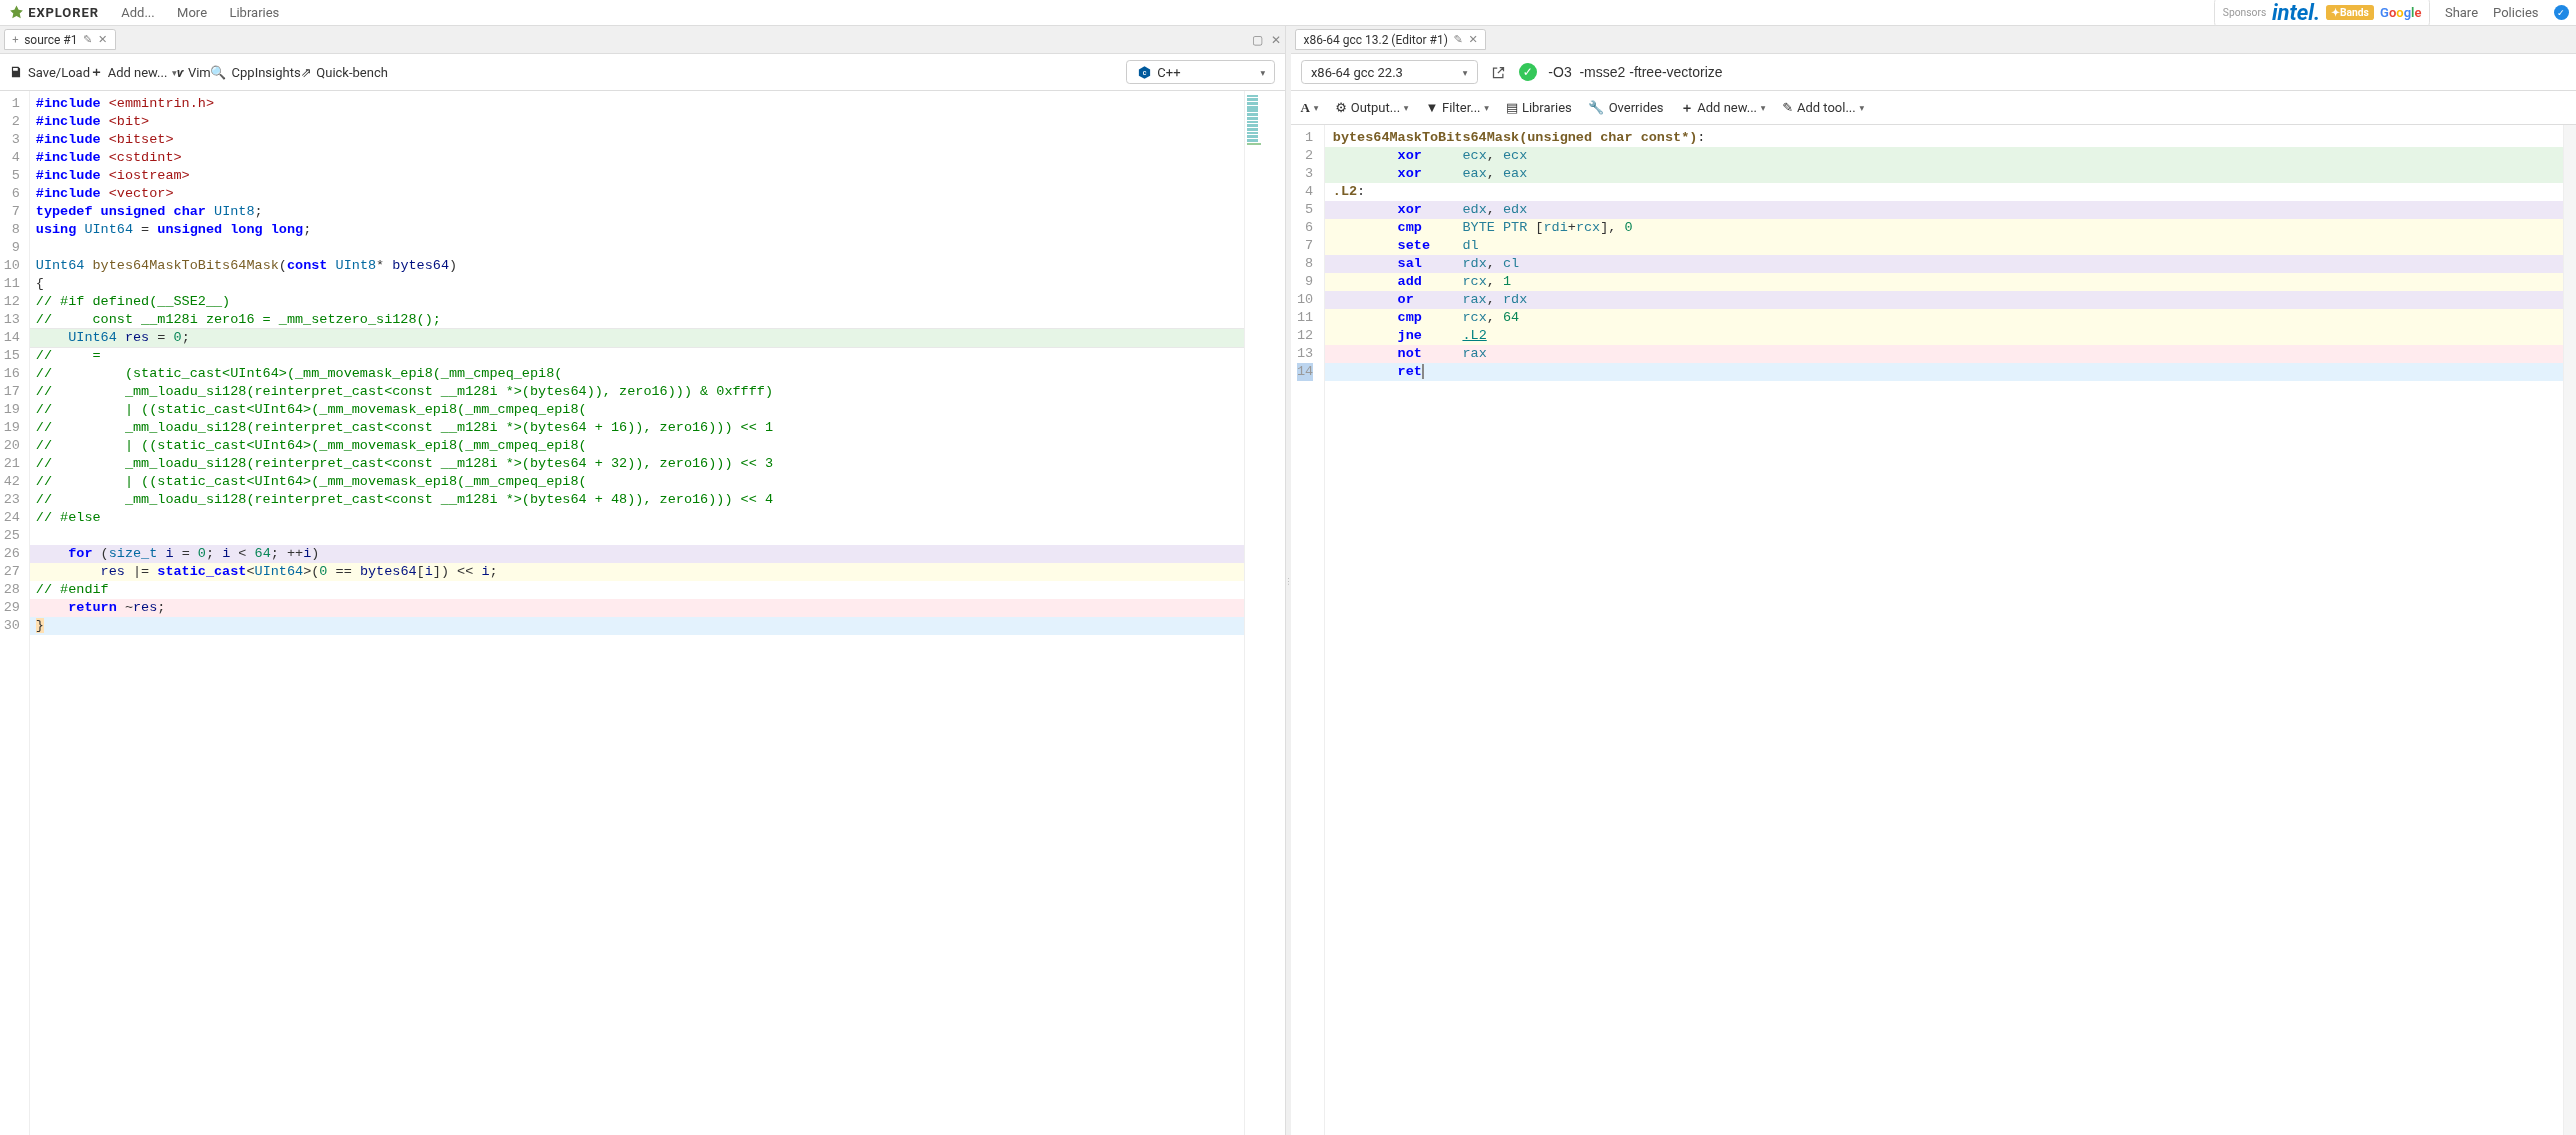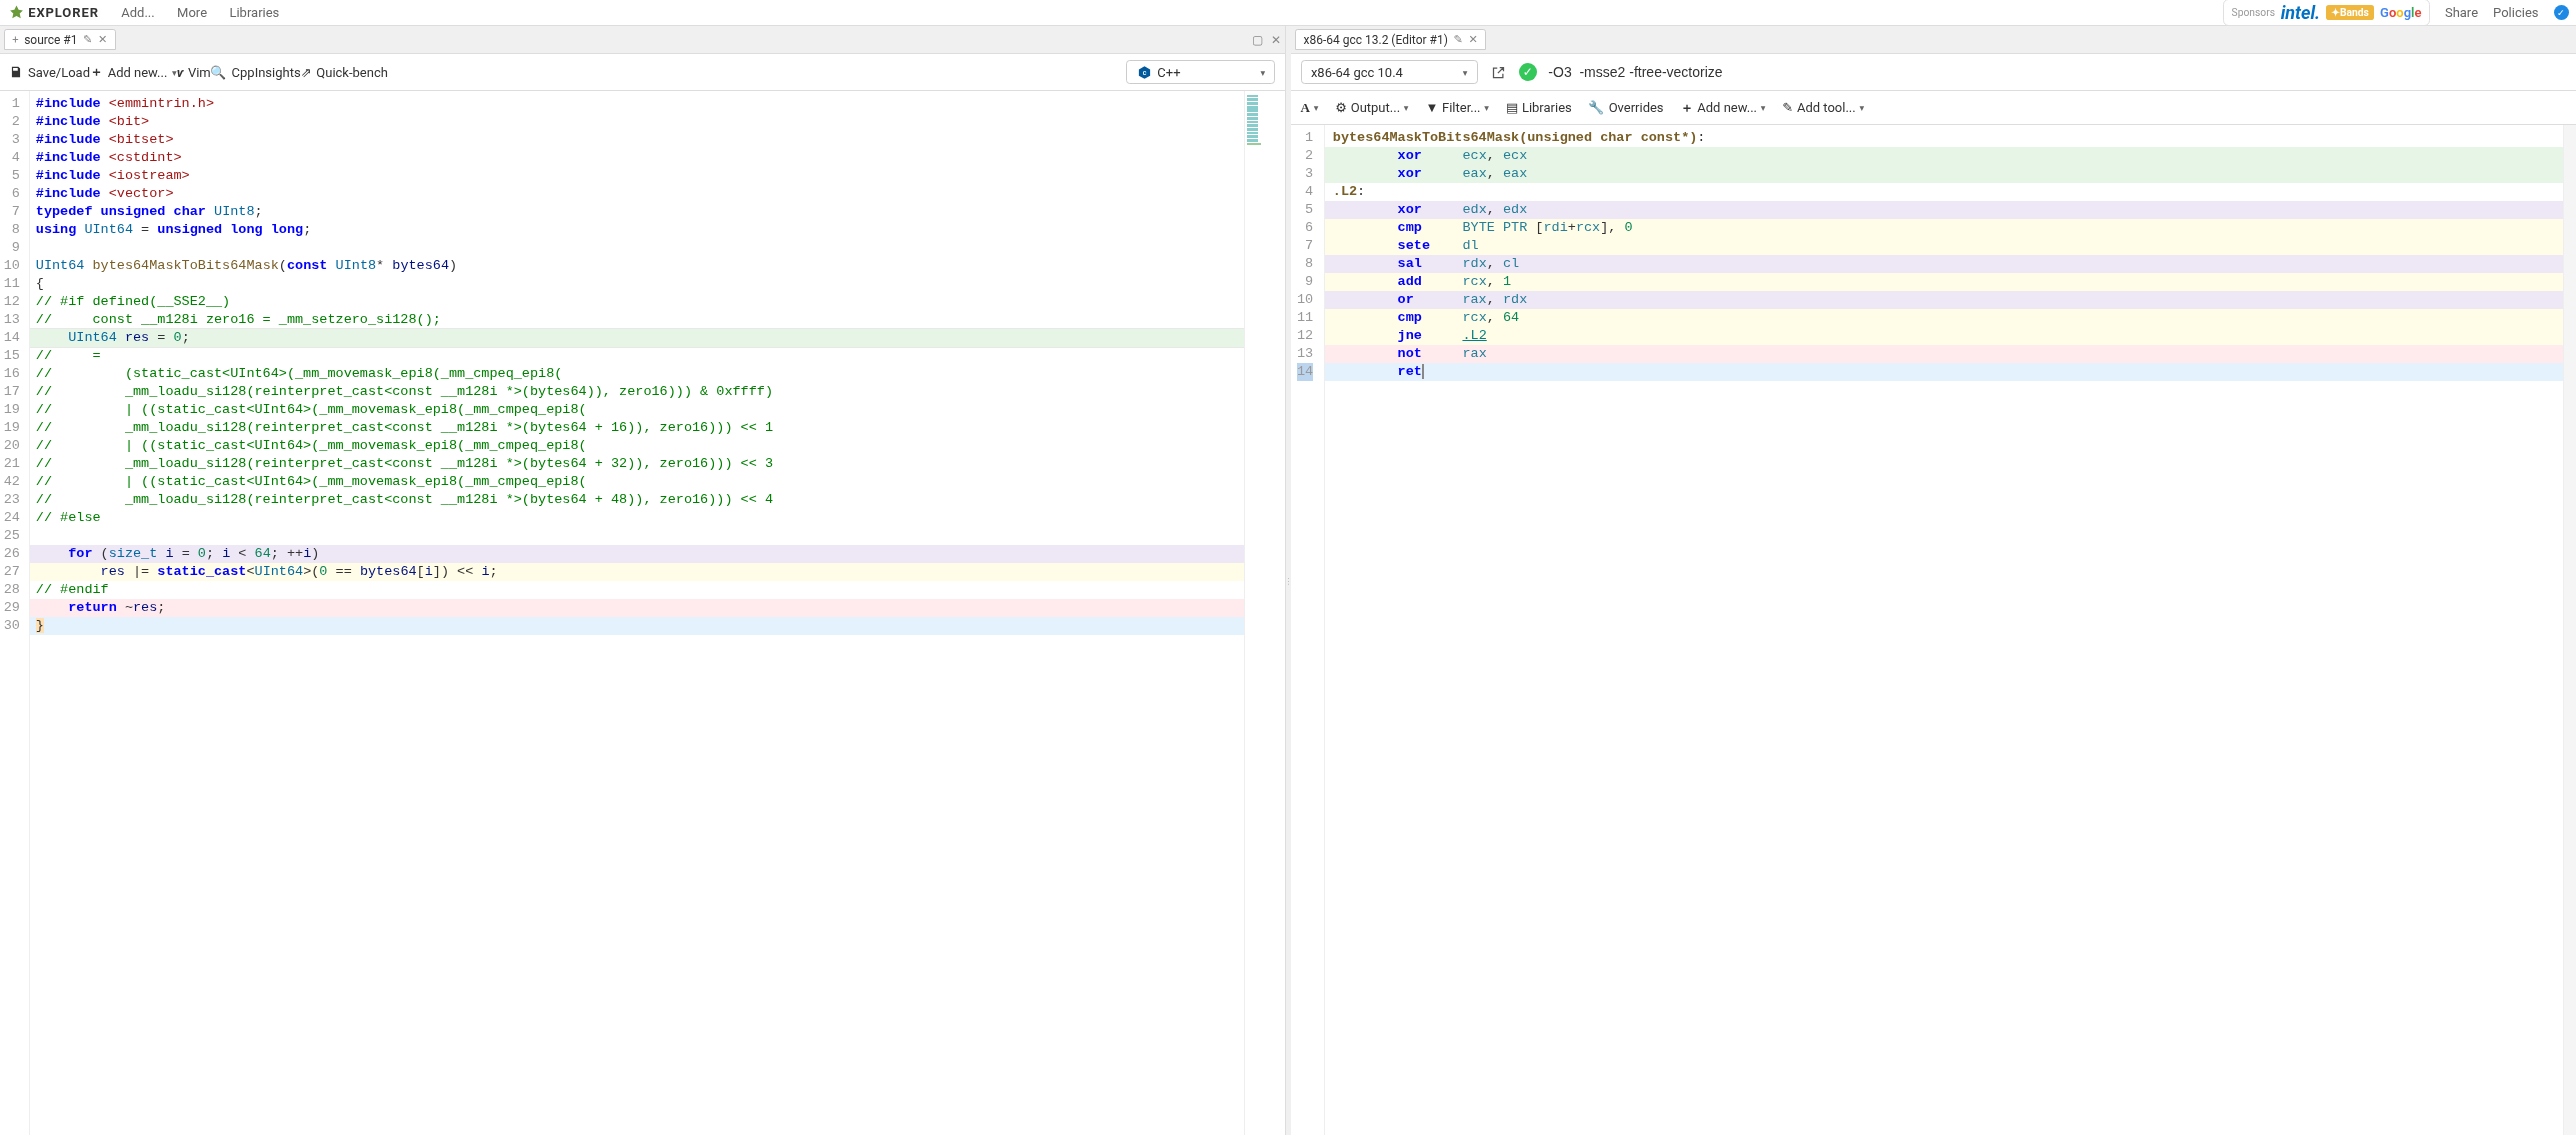--- a/index.html
+++ b/index.html
@@ -5,21 +5,21 @@
 * { margin:0; padding:0; box-sizing:border-box; }
 body { font-family: -apple-system, BlinkMacSystemFont, "Segoe UI", Roboto, sans-serif; font-size:13px; color:#333; background:#f5f5f5; overflow:hidden; }
 .app { display:flex; flex-direction:column; height:100vh; width:100vw; }
 .topbar { display:flex; align-items:center; height:26px; padding:0 7.5px; background:#fff; border-bottom:0.9px solid #ddd; }
 .logo { display:flex; align-items:center; gap:3.7px; font-weight:700; letter-spacing:0.9px; color:#333; margin-right:22.4px; }
 .logo-icon { width:17px; height:17px; }
 .top-links { display:flex; gap:22.4px; color:#666; font-size:13px; }
 .top-links span { cursor:pointer; }
 .top-right { margin-left:auto; display:flex; align-items:center; gap:15px; color:#666; }
 .sponsor-box { border:0.9px solid #e0e0e0; border-radius:5.6px; padding:1.9px 7.5px; display:flex; align-items:center; gap:5.6px; }
-.sponsor-intel { color:#0071c5; font-weight:700; font-size:18px; font-style:italic; }
+.sponsor-intel { color:#0071c5; font-weight:700; font-size:22px; font-style:italic; }
 .sponsor-google { font-weight:600; }
 .sponsor-google .g1{color:#4285F4}.sponsor-google .g2{color:#EA4335}.sponsor-google .g3{color:#FBBC05}.sponsor-google .g4{color:#4285F4}.sponsor-google .g5{color:#34A853}.sponsor-google .g6{color:#EA4335}
 .splitview { display:flex; flex:1; min-height:0; }
 .pane { display:flex; flex-direction:column; min-width:0; background:#fff; }
 .pane-left { flex:1; border-right:0.9px solid #ddd; }
 .pane-right { flex:1; }
 .tabstrip { display:flex; align-items:center; height:28px; background:#f0f0f0; border-bottom:0.9px solid #ddd; font-size:12px; padding:0 3.7px; gap:3.7px; }
 .tab { display:flex; align-items:center; padding:2.8px 7.5px; background:#fff; border:0.9px solid #ccc; border-radius:2.8px 2.8px 0 0; gap:5.6px; }
 .tab .edit-icon, .tab .close-icon { color:#888; font-size:11.2px; cursor:pointer; }
 .tabstrip .win-controls { margin-left:auto; display:flex; gap:7.5px; color:#888; font-size:12px; }
@@ -211,21 +211,21 @@
     <div class="pane pane-right">
       <div class="tabstrip">
         <div class="tab">
           <span>x86-64 gcc 13.2 (Editor #1)</span>
           <span class="edit-icon">✎</span>
           <span class="close-icon">✕</span>
         </div>
       </div>
       <div class="compiler-bar">
         <div class="compiler-select">
-          <span>x86-64 gcc 10.4</span>
+          <span>x86-64 gcc 22.3</span>
           <span class="caret">▾</span>
         </div>
         <div class="popout-icon">
           <svg width="15" height="15" viewBox="0 0 24 24">
               <path fill="none" stroke="#555" stroke-width="2" d="M14 4h6v6 M20 4l-9 9 M19 14v6H4V5h6"></path>
             </svg>
         </div>
         <div class="status-icon">✓</div>
         <input class="flags-input" value="-O3  -msse2 -ftree-vectorize" style="">
       </div>

